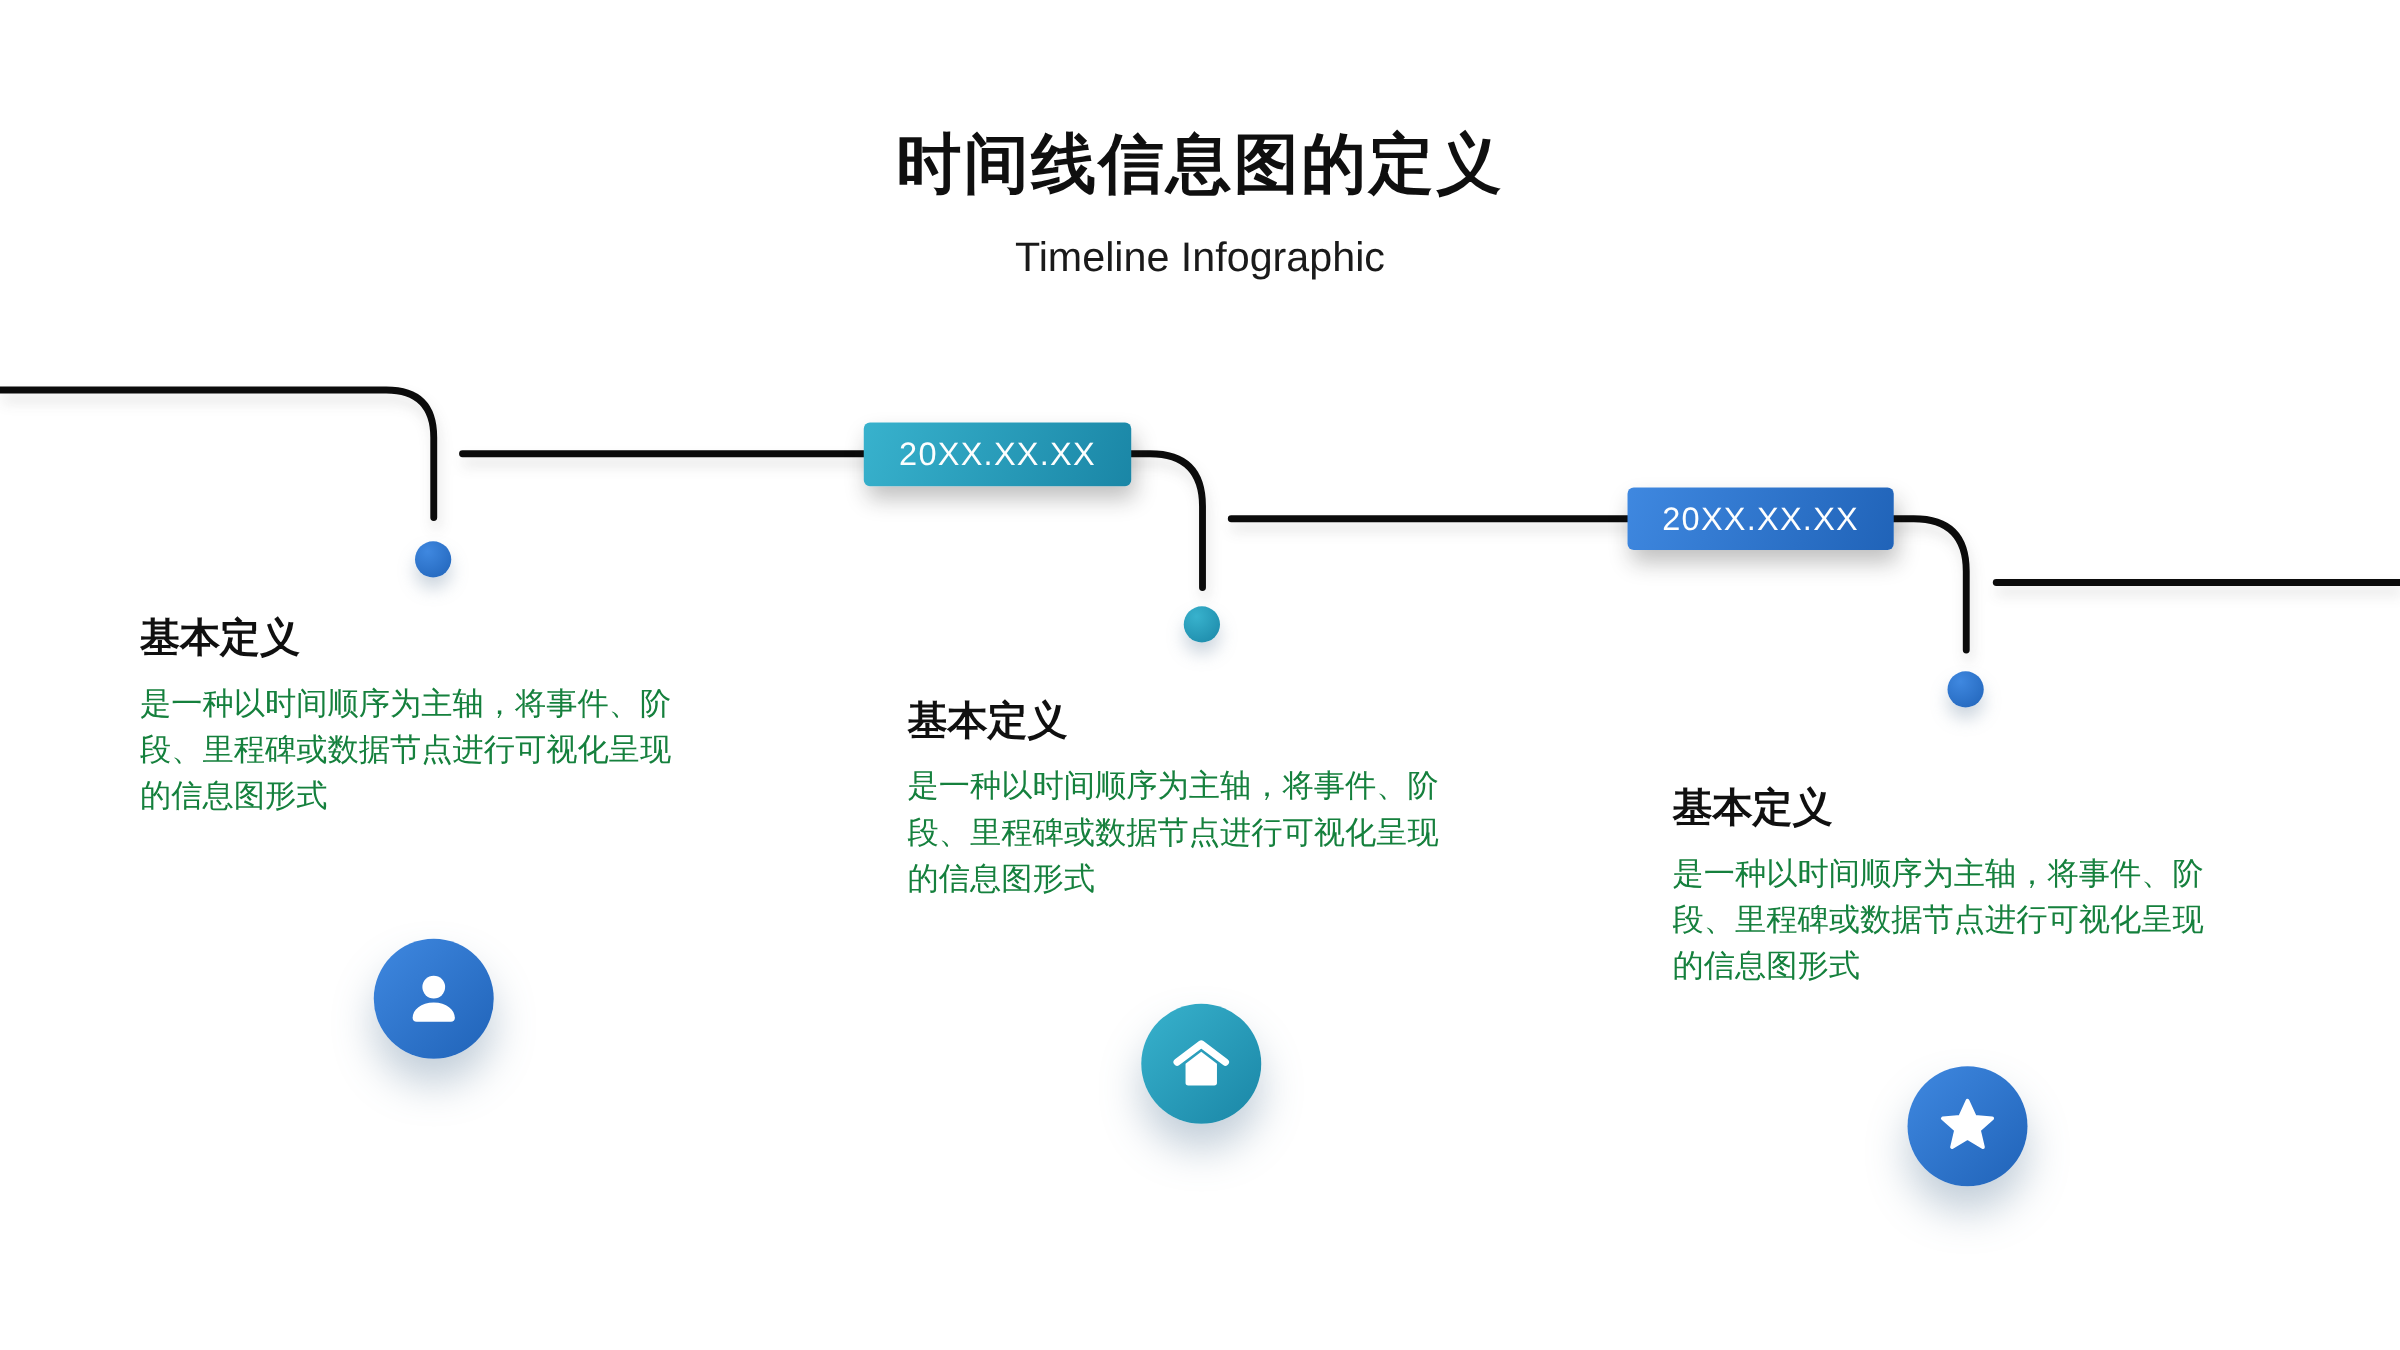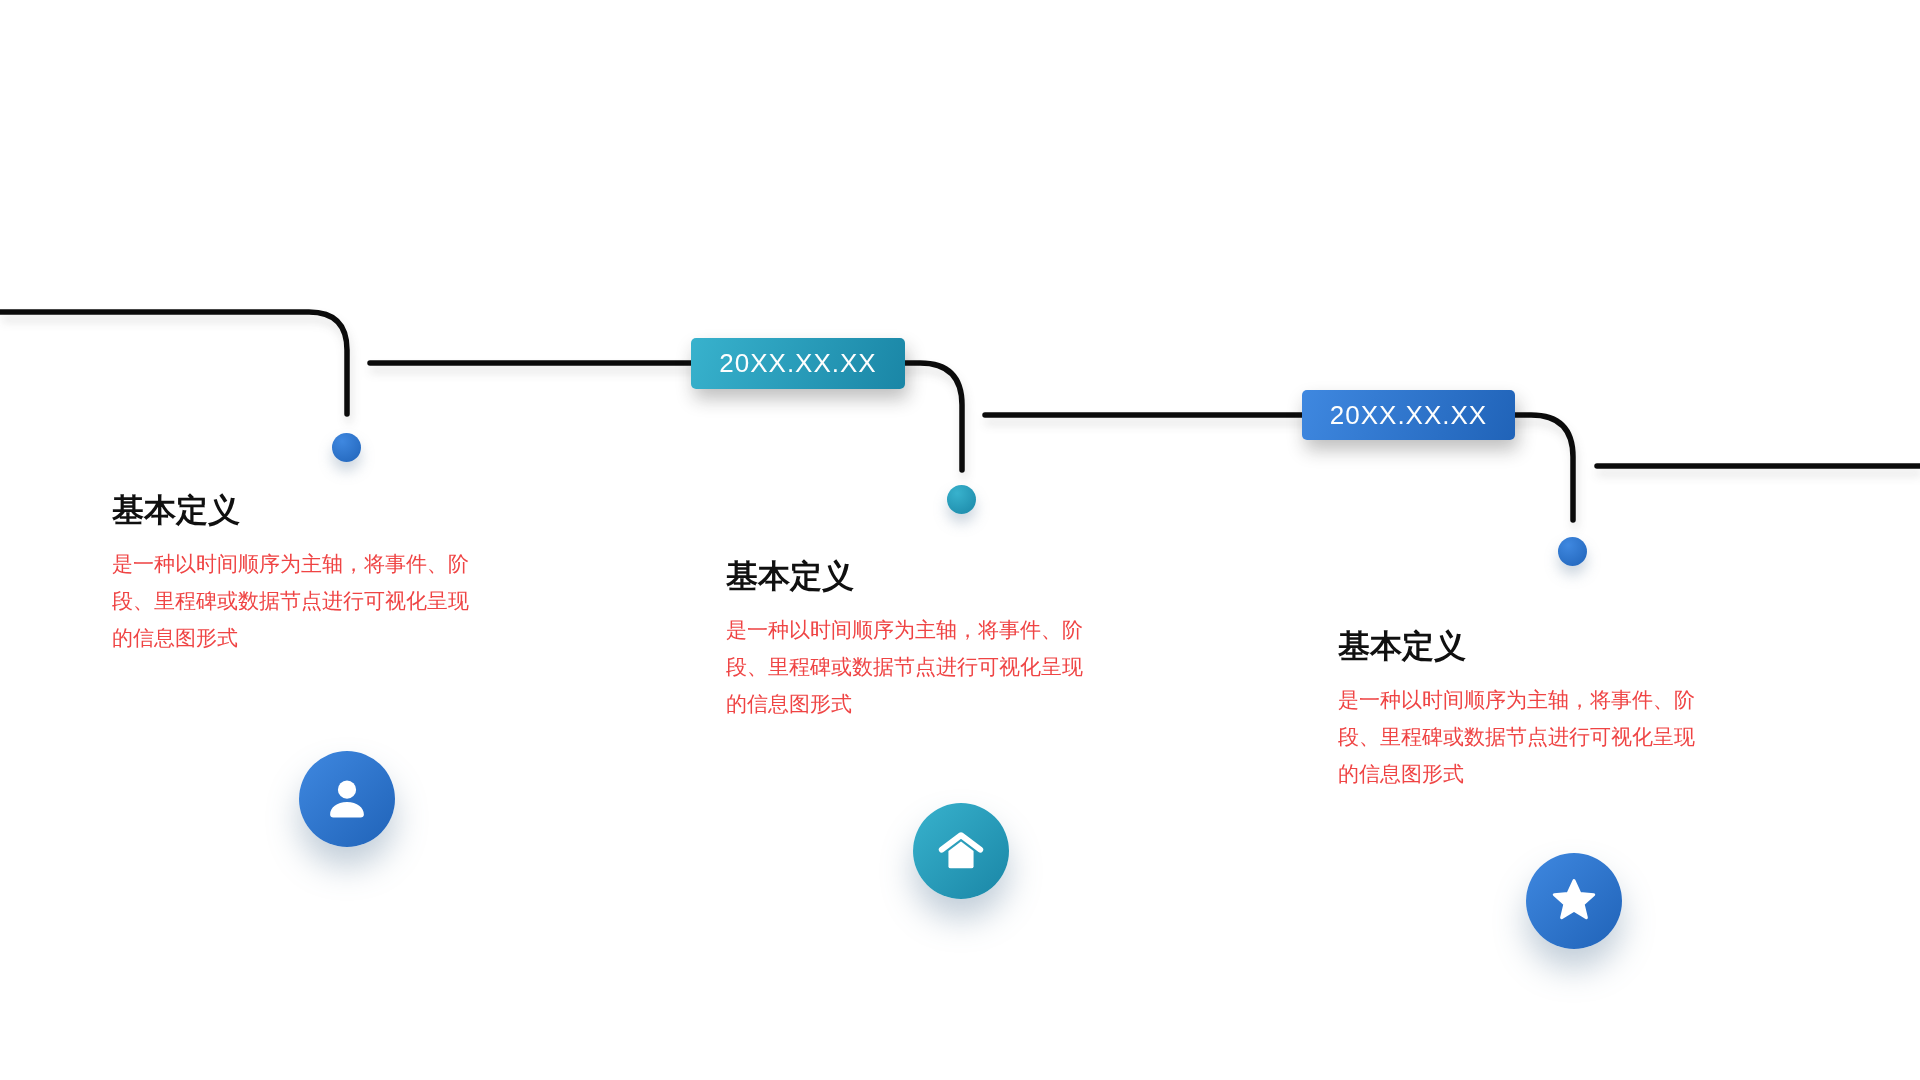--- a/index.html
+++ b/index.html
@@ -27,37 +27,39 @@
   .badge{
     position:absolute;display:flex;align-items:center;justify-content:center;
     border-radius:5px;box-shadow:3px 10px 18px rgba(30,30,30,0.28);text-align:right;
   }
   .badge span{color:#fdfefe;font-size:26px;letter-spacing:1px;}
   .badge.teal{background:linear-gradient(112deg, var(--teal-start,#38b2cd) 0%, var(--teal-end,#1a86a6) 100%);}
   .badge.blue{background:linear-gradient(112deg, var(--blue-start,#3f88e0) 0%, var(--blue-end,#2063b8) 100%);}
 
   .item{position:absolute;width:470px;}
   .item h2{margin:0;font-size:32px;line-height:40px;font-weight:700;color:#101010;}
-  .item p{margin:15px 0 0 0;font-size:21px;line-height:37px;color:#ef4444;}
+  .item p{margin:15px 0 0 0;font-size:25px;line-height:37px;color:#15803d;}
   .item p span{display:block;white-space:nowrap;}
 
   .icon-circle{
     position:absolute;width:96px;height:96px;border-radius:50%;
     display:flex;align-items:center;justify-content:center;
     box-shadow:0 20px 32px rgba(95,125,155,0.38);
   }
   .icon-circle.blue{background:linear-gradient(135deg, var(--blue-start,#3f88e0) 0%, var(--blue-end,#2063b8) 100%);}
   .icon-circle.teal{background:linear-gradient(135deg, var(--teal-start,#38b2cd) 0%, var(--teal-end,#1a86a6) 100%);}
   .icon-circle svg{width:52px;height:52px;}
 </style>
 </head>
 <body>
 
 <div class="canvas">
 
+  <div class="title">时间线信息图的定义</div>
+  <div class="subtitle">Timeline Infographic</div>
 
   <svg class="timeline-svg" width="1920" height="1080" viewBox="0 0 1920 1080">
     <path d="M -10 312 H 309 Q 347 312 347 350 V 414"></path>
     <path d="M 370 363 H 920 Q 962 363 962 405 V 470"></path>
     <path d="M 985 415 H 1531 Q 1573 415 1573 457 V 520"></path>
     <path d="M 1597 466 H 1930"></path>
   </svg>
 
   <div class="dot blue" style="left:332px;top:433px;"></div>
   <div class="dot teal" style="left:947px;top:485px;"></div>

